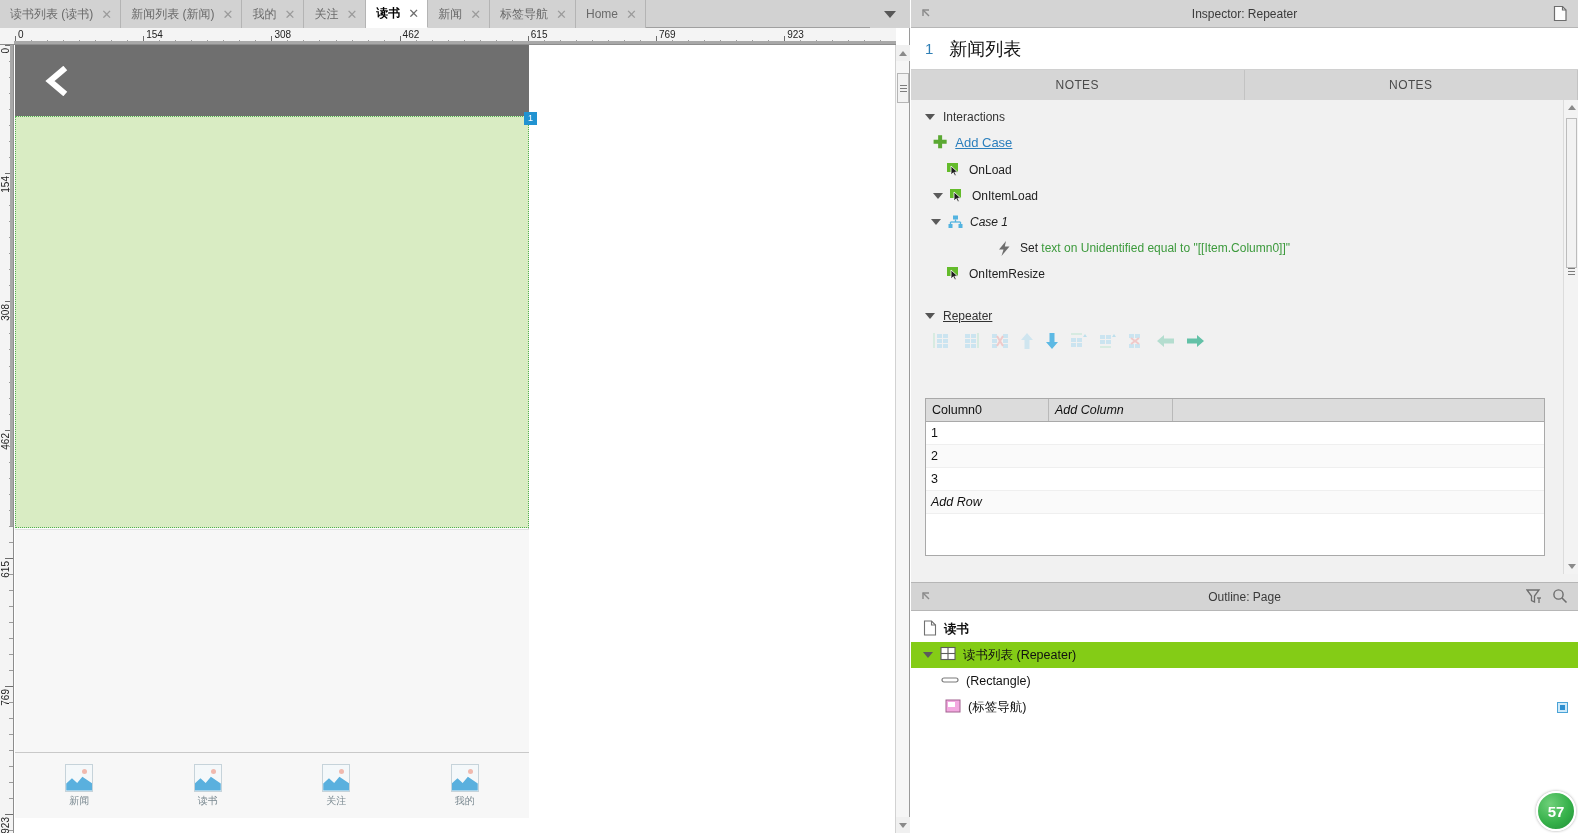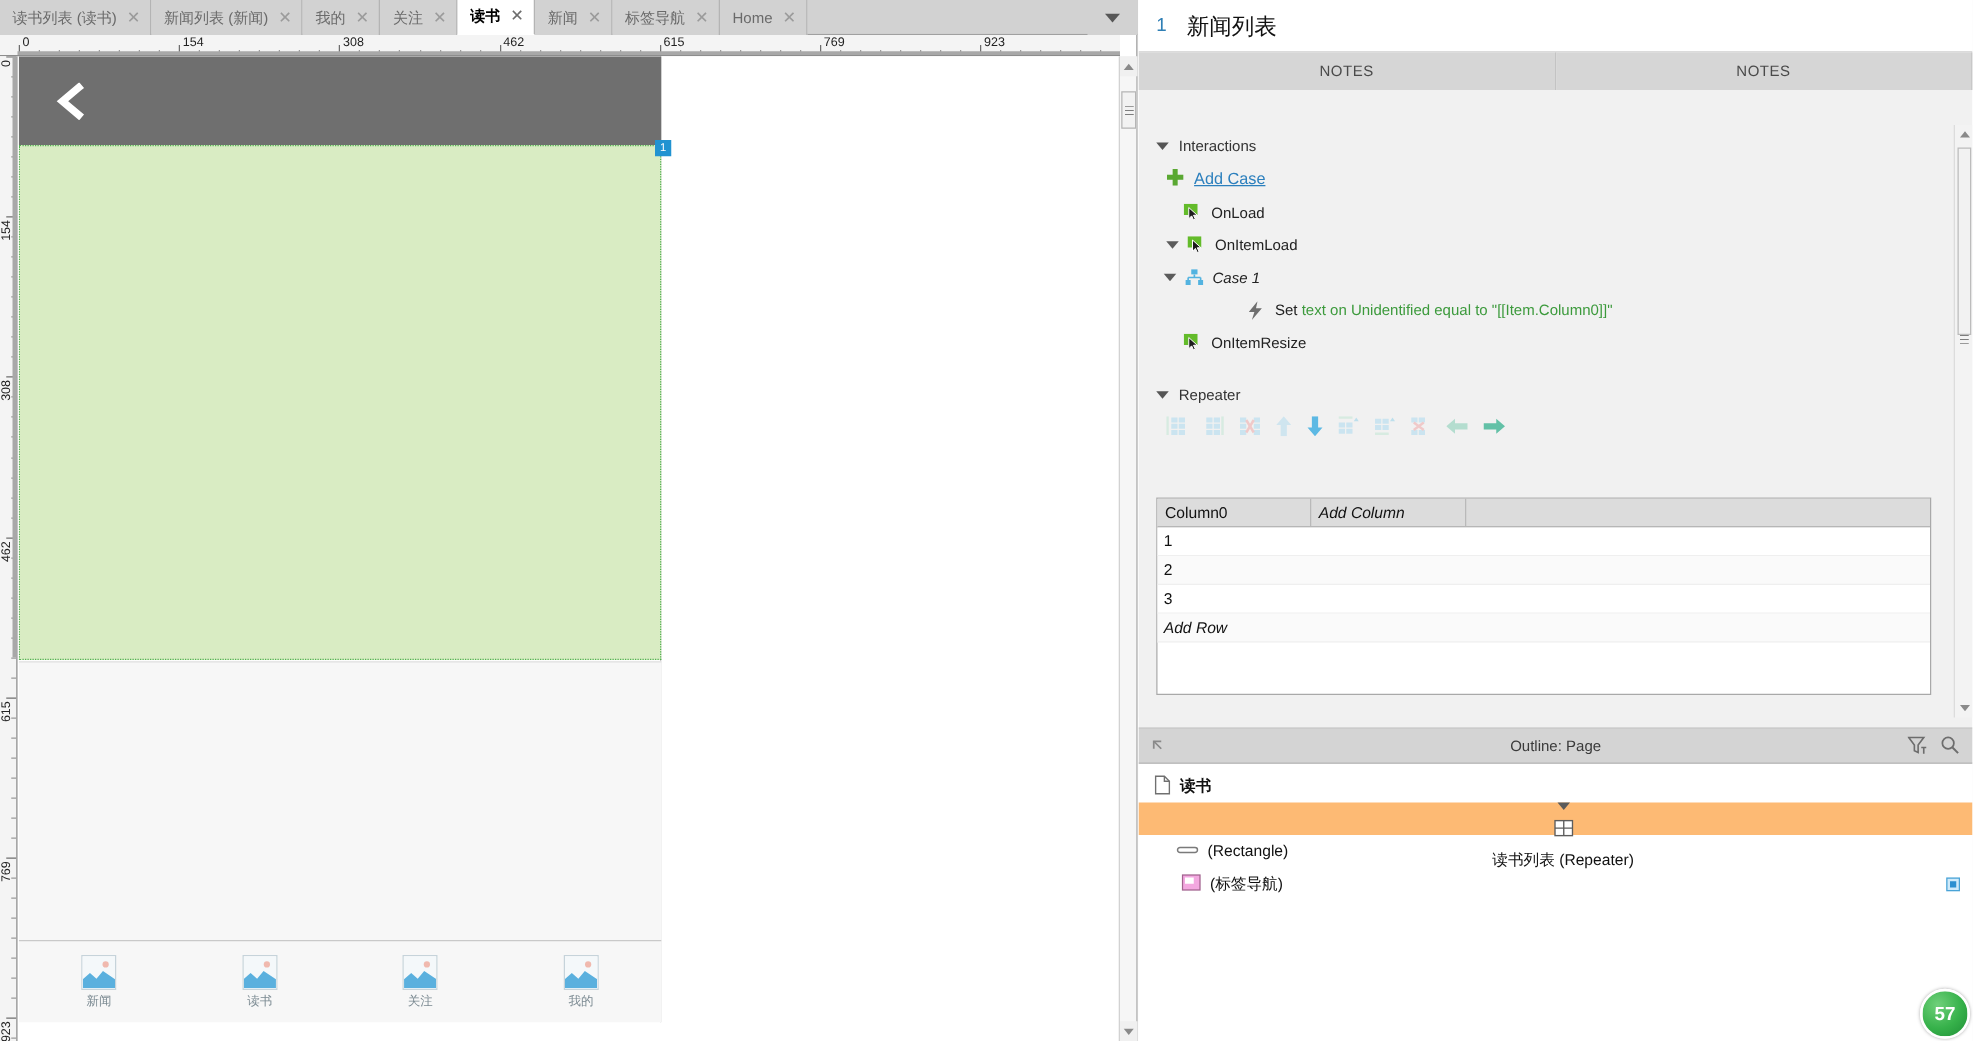--- a/index.html
+++ b/index.html
@@ -300,21 +300,21 @@
   
   #outline-panel {
     position:absolute; left:0; top:582px; width:667px; height:251px;
     background:#fff; border-top:1px solid #b6b6b6;
   }
   #outline-tree { padding-top:5px; }
   .ol-row {
     display:flex; align-items:center; gap:7px; height:26px;
     padding-left:12px; font-size:12.5px; color:#111;
   }
-  .ol-row.sel { background:#fdba74;flex-direction:column; }
+  .ol-row.sel { background:#84cc16; }
   .ol-row .ol-label.bold { font-weight:bold; }
   .ol-indent1 { padding-left:30px; }
   .ol-indent1b { padding-left:34px; }
   #outline-tree .far-right-chip {
     position:absolute; right:10px; width:11px;height:11px;
     background:#cfeafa; border:1px solid #4aa3d6;
     display:flex;align-items:center;justify-content:center;
   }
   #outline-tree .far-right-chip i {
     width:5px;height:5px;background:#2d8fd0;display:block;
@@ -568,20 +568,37 @@
       </div>
       <div class="sb-arrow sb-bottom">
         <span class="down"></span>
       </div>
     </div>
 
   </div>
 
   <div id="right-pane">
 
+    <div class="panel-header">
+      <span class="ph-left">
+        <svg width="13" height="13" viewBox="0 0 13 13">
+          <polyline points="2,9 2,3 8,3" fill="none" stroke="#8a8a8a" stroke-width="1.4"></polyline>
+          <line x1="2" y1="3" x2="8" y2="9" stroke="#8a8a8a" stroke-width="1.4"></line>
+        </svg>
+      </span>
+      <span class="ph-title">Inspector: Repeater</span>
+      <span class="ph-right">
+        <span>
+          <svg width="15" height="17" viewBox="0 0 15 17">
+            <path d="M1.5,1.5 L9.5,1.5 L13,5 L13,15.5 L1.5,15.5 Z" fill="#fdfdfd" stroke="#6d6d6d" stroke-width="1.2"></path>
+            <path d="M9.5,1.5 L9.5,5 L13,5" fill="none" stroke="#6d6d6d" stroke-width="1.2"></path>
+          </svg>
+        </span>
+      </span>
+    </div>
 
     <div id="inspector-object">
       <span class="obj-index">1</span>
       <span class="obj-name">新闻列表</span>
     </div>
 
     <div id="inspector-tabs">
       <div class="ins-tab">
         <span>NOTES</span>
       </div>
@@ -651,21 +668,21 @@
       <div class="event-row" style="padding-left:36px;align-items:center;">
         <span class="evt-icon">
           <svg width="15" height="14" viewBox="0 0 15 14">
             <rect x="0" y="0" width="11" height="9" fill="#63bb2a"></rect>
             <path d="M4,3 L4,12 L6.3,9.7 L7.8,13 L9.3,12.3 L7.8,9.2 L10.8,9.2 Z" fill="#1c1c1c" stroke="#fff" stroke-width="0.8"></path>
           </svg>
         </span>
         <span>OnItemResize</span>
       </div>
 
-      <div class="section-head" style="padding-top:22px;">
+      <div class="section-head" style="padding-top:22px;text-decoration:underline;">
         <span class="chev"></span>
         <span>Repeater</span>
       </div>
 
       <div id="rep-toolbar">
         <span class="rt-ico">
           <svg width="18" height="16" viewBox="0 0 18 16">
             <rect x="4" y="1" width="5" height="4" fill="#9fd6ef"></rect>
               <rect x="10" y="1" width="5" height="4" fill="#9fd6ef"></rect>
             <rect x="4" y="6" width="5" height="4" fill="#9fd6ef"></rect>

